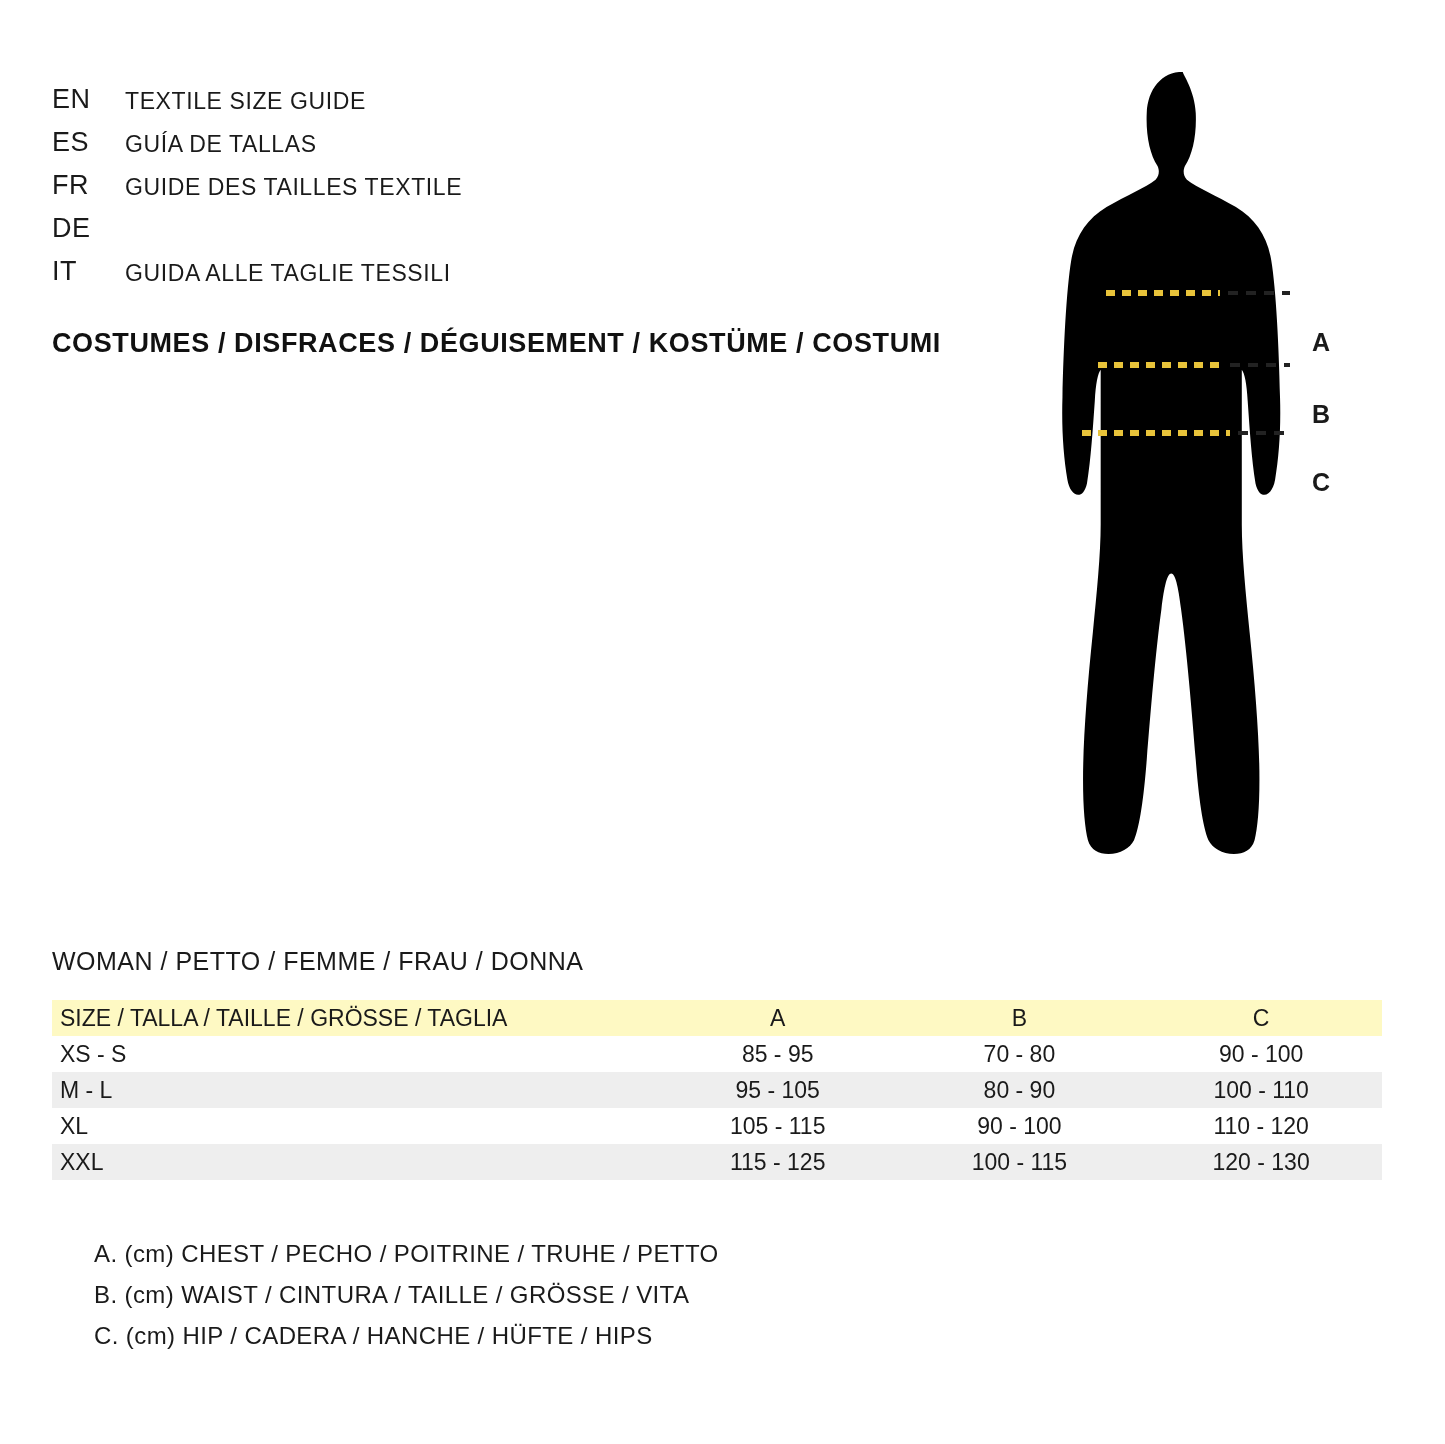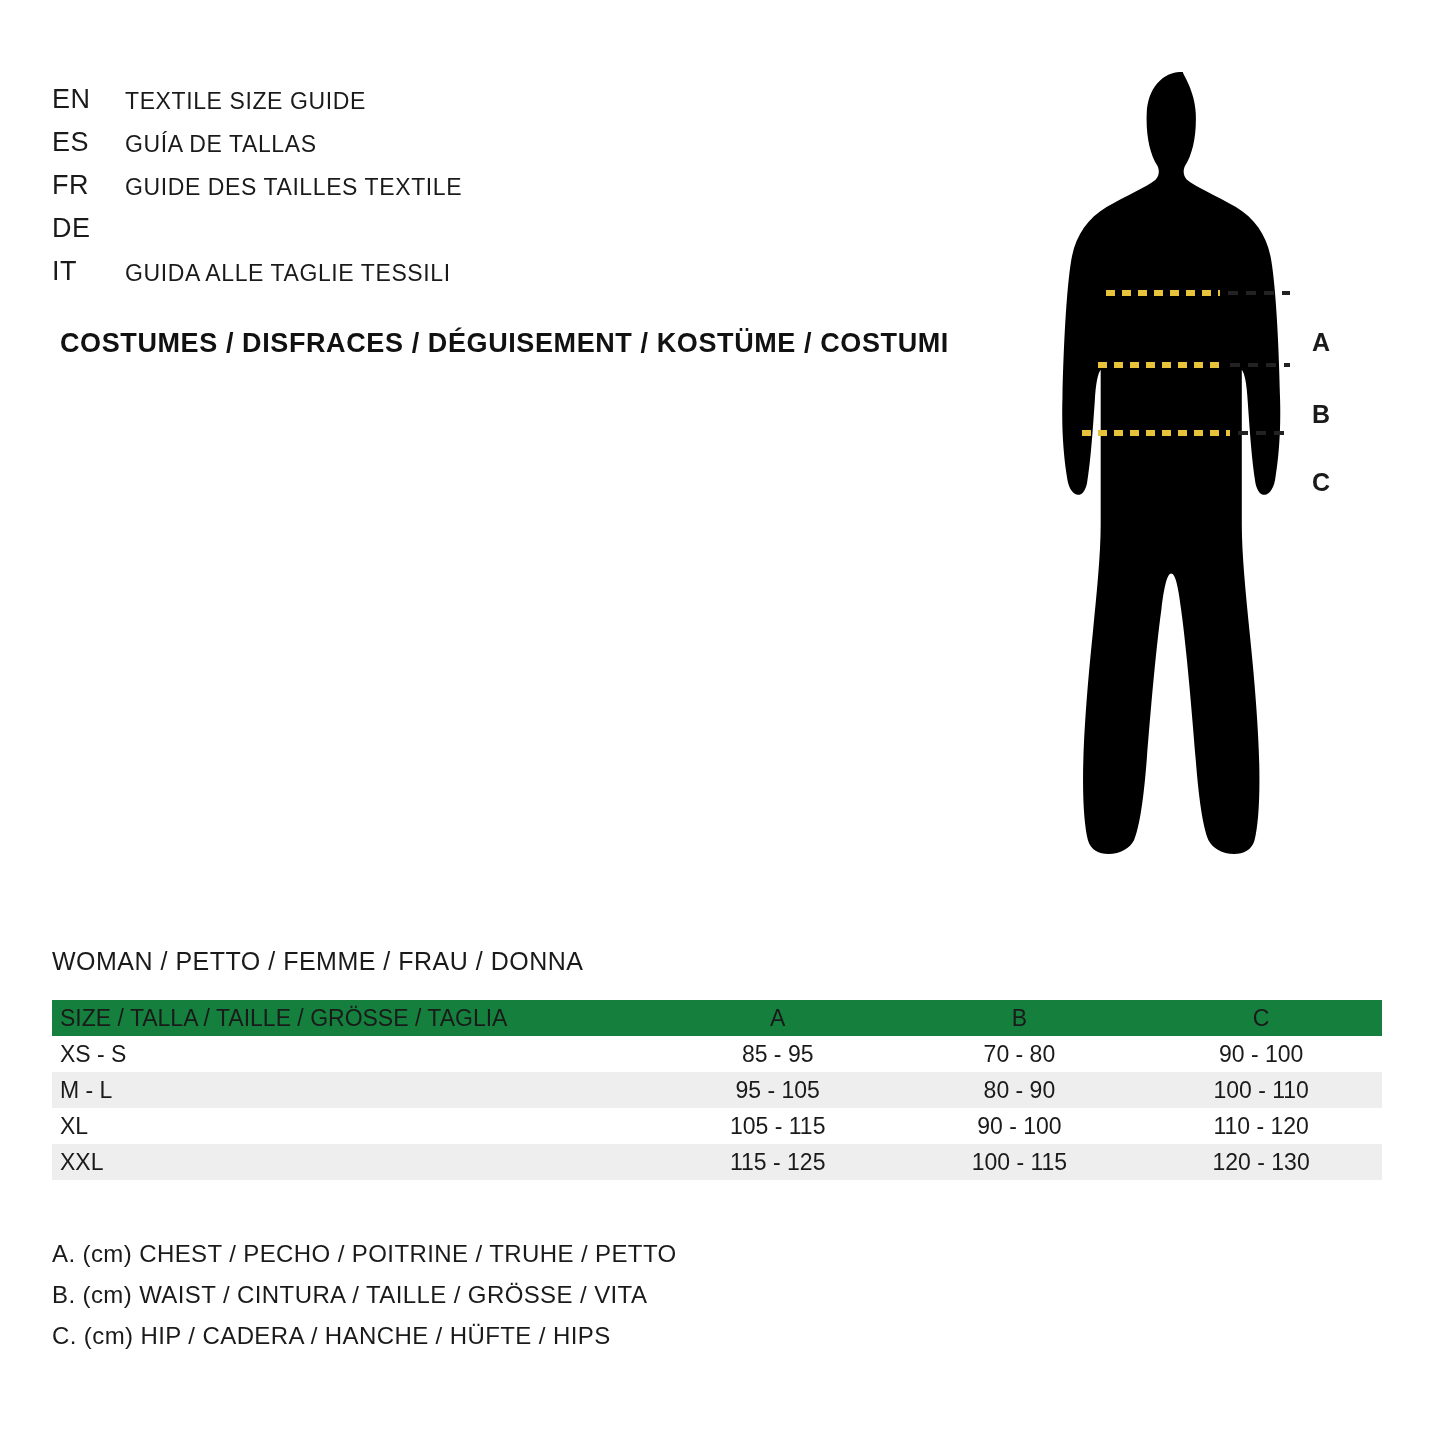--- a/index.html
+++ b/index.html
@@ -36,21 +36,21 @@
     color: #1a1a1a;
   }
   .lang-text {
     font-size: 23px;
     letter-spacing: 0.6px;
     color: #1a1a1a;
   }
 
   #costumes-line {
     position: absolute;
-    left: 60px;
+    left: 52px;
     top: 328px;
     font-size: 27px;
     font-weight: bold;
     letter-spacing: 0.6px;
     color: #111;
     white-space: nowrap;
   }
 
   
   #figure-wrap {
@@ -90,40 +90,41 @@
     border-collapse: collapse;
     font-size: 23px;
     color: #1a1a1a;
   }
   #size-table th, #size-table td {
     padding: 0;
     height: 36px;
     font-weight: normal;
     line-height: 36px;
   }
-  #size-table thead tr { background: #15803d; }
+  #size-table thead tr { background: #fef9c3; }
   #size-table tbody tr:nth-child(odd) { background: #ffffff; }
   #size-table tbody tr:nth-child(even) { background: #eeeeee; }
 
   .col-size { width: 600px; text-align: left; padding-left: 8px !important; }
   .col-m { width: 243px; text-align: center; }
 
   
   #notes {
     position: absolute;
     left: 52px;
     top: 1240px;
     width: 900px;
   }
   .note-line {
     font-size: 24px;
     letter-spacing: 0.4px;
     color: #1a1a1a;
     height: 41px;
     white-space: nowrap;
+    margin-left: 42px;
   }
 </style>
 </head>
 <body>
 
 <div id="lang-block">
   <div class="lang-row">
     <span class="lang-code">EN</span>
     <span class="lang-text">TEXTILE SIZE GUIDE</span>
   </div>

